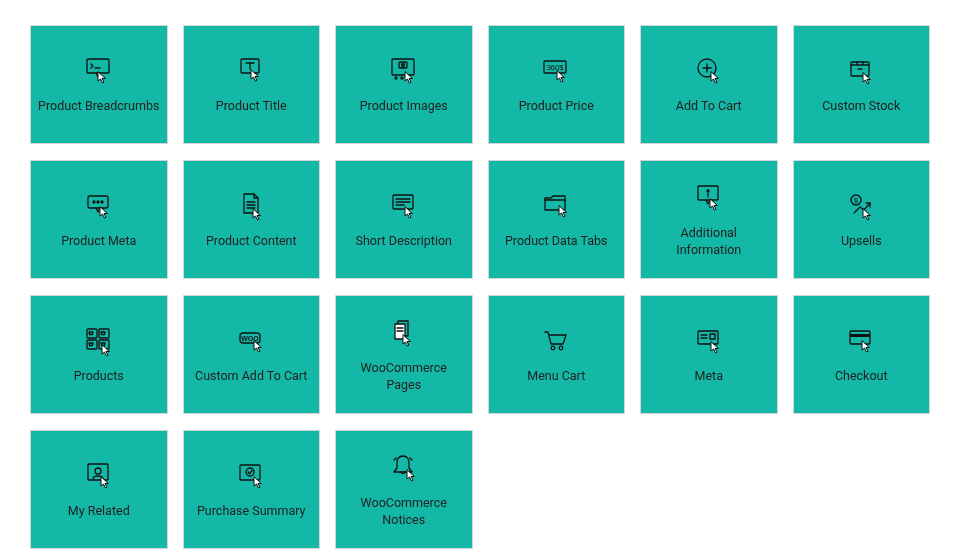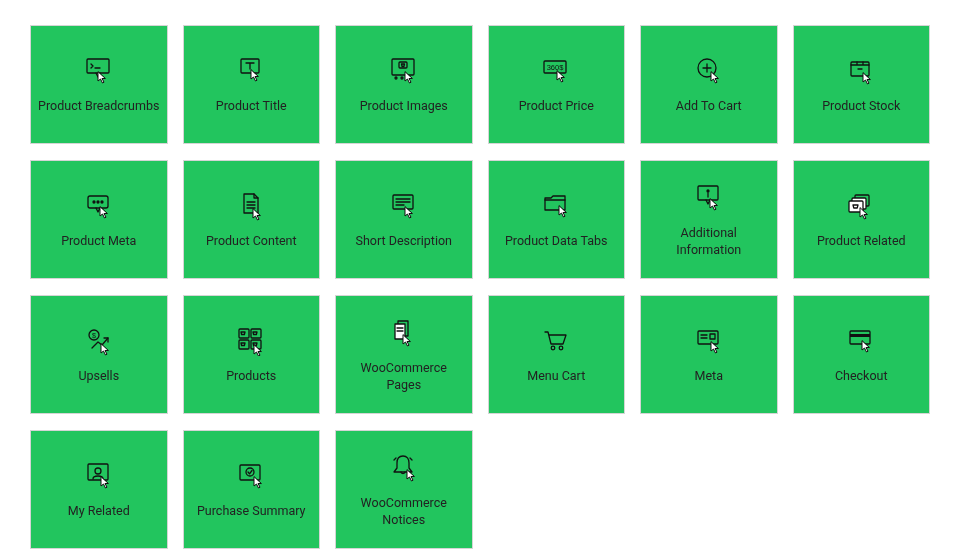--- a/index.html
+++ b/index.html
@@ -10,21 +10,21 @@
     width: 960px;
     min-height: 555px;
   }
   .grid {
     display: grid;
     grid-template-columns: repeat(6, 1fr);
     gap: 16px 15px;
   }
   .widget {
     border: 1px solid #d5d5d5;
-    background: #22c55e;
+    background: #14b8a6;
     height: 119px;
     display: flex;
     flex-direction: column;
     align-items: center;
     justify-content: center;
     cursor: pointer;
     padding: 8px 6px;
     text-align: center;
   }
   .widget .icon {
@@ -283,21 +283,21 @@
         </svg>
       </div>
       <div class="label">Add To Cart</div>
     </div>
     <div class="widget">
       <div class="icon">
         <svg viewBox="0 0 32 32">
           <use href="#ic-stock"></use>
         </svg>
       </div>
-      <div class="label">Product Stock</div>
+      <div class="label">Custom Stock</div>
     </div>
     <div class="widget">
       <div class="icon">
         <svg viewBox="0 0 32 32">
           <use href="#ic-meta"></use>
         </svg>
       </div>
       <div class="label">Product Meta</div>
     </div>
     <div class="widget">
@@ -328,44 +328,44 @@
       <div class="icon">
         <svg viewBox="0 0 32 32">
           <use href="#ic-info"></use>
         </svg>
       </div>
       <div class="label">Additional Information</div>
     </div>
     <div class="widget">
       <div class="icon">
         <svg viewBox="0 0 32 32">
-          <use href="#ic-related"></use>
-        </svg>
-      </div>
-      <div class="label">Product Related</div>
-    </div>
-    <div class="widget">
-      <div class="icon">
-        <svg viewBox="0 0 32 32">
           <use href="#ic-upsells"></use>
         </svg>
       </div>
       <div class="label">Upsells</div>
     </div>
     <div class="widget">
       <div class="icon">
         <svg viewBox="0 0 32 32">
           <use href="#ic-products"></use>
         </svg>
       </div>
       <div class="label">Products</div>
     </div>
     <div class="widget">
       <div class="icon">
         <svg viewBox="0 0 32 32">
+          <use href="#ic-woo"></use>
+        </svg>
+      </div>
+      <div class="label">Custom Add To Cart</div>
+    </div>
+    <div class="widget">
+      <div class="icon">
+        <svg viewBox="0 0 32 32">
           <use href="#ic-pages"></use>
         </svg>
       </div>
       <div class="label">WooCommerce Pages</div>
     </div>
     <div class="widget">
       <div class="icon">
         <svg viewBox="0 0 32 32">
           <use href="#ic-menucart"></use>
         </svg>

